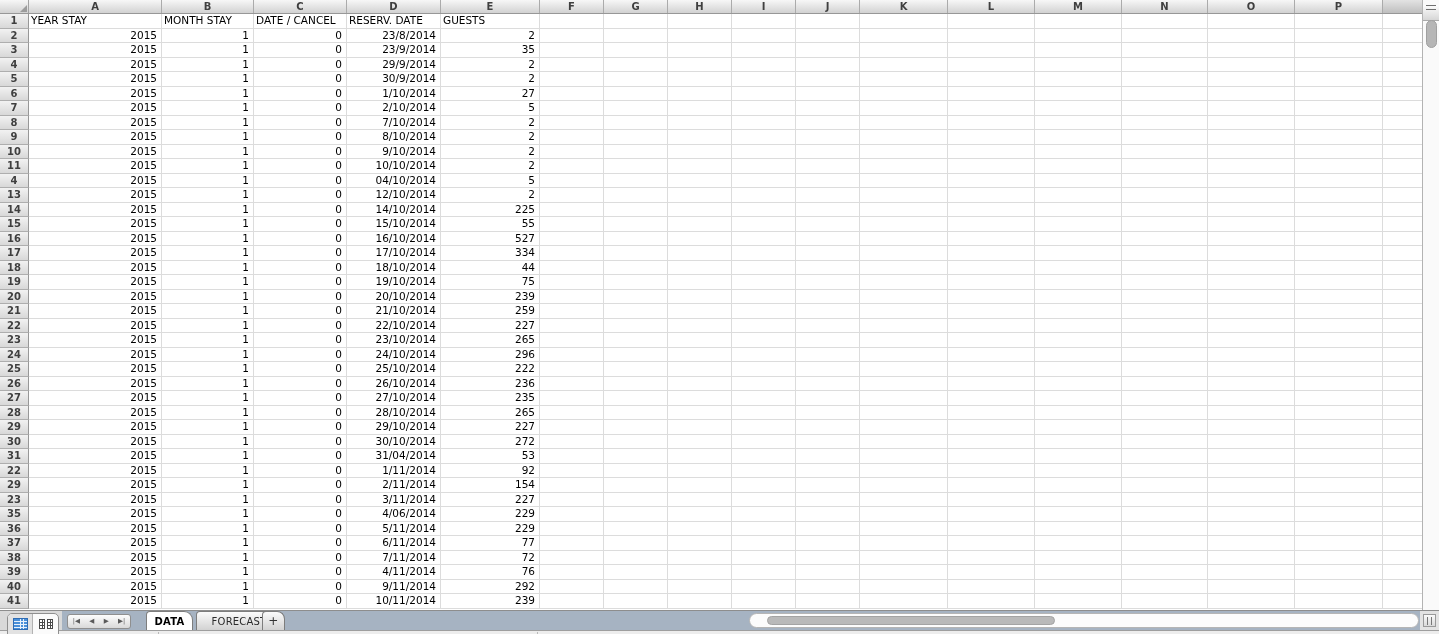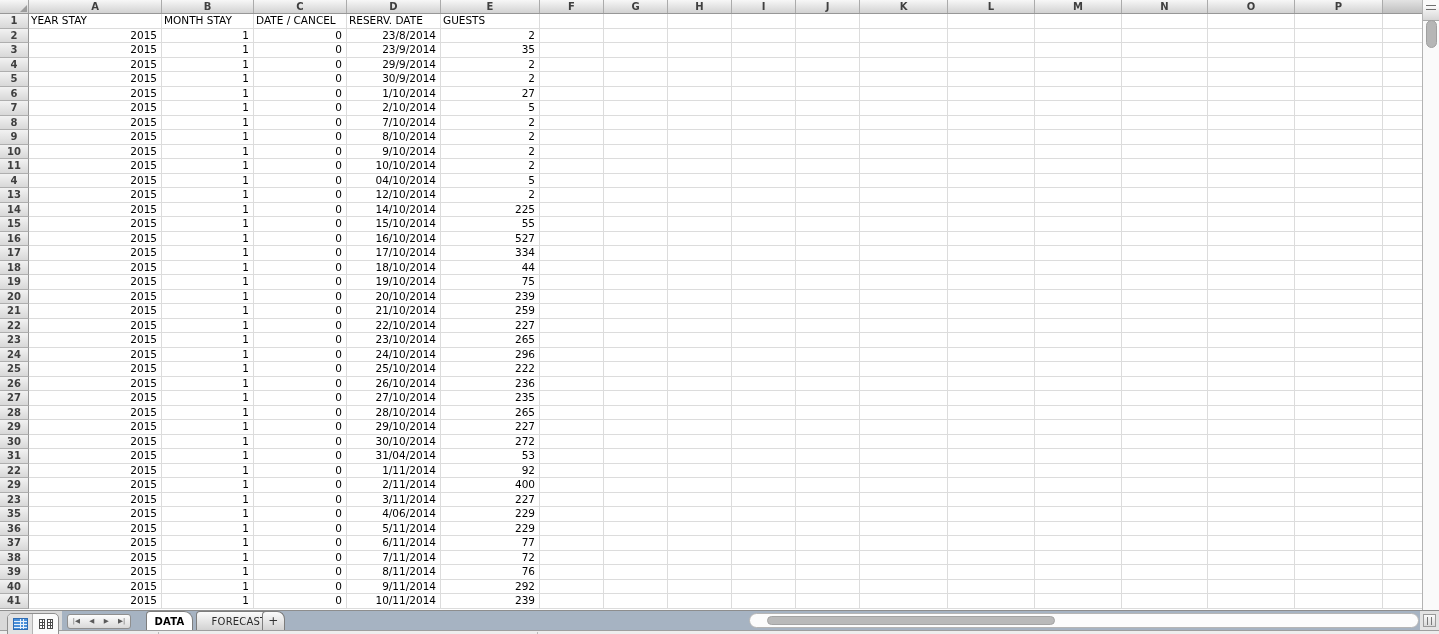--- a/index.html
+++ b/index.html
@@ -759,21 +759,21 @@
           <div class="cell" style="width: 87px; flex: 0 0 87px;"></div>
           <div class="cell" style="width: 88px; flex: 0 0 88px;"></div>
           <div class="cell" style="width: 40px; flex: 0 0 40px;"></div>
         </div>
         <div class="row">
           <div class="rowh">29</div>
           <div class="cell num" style="width: 133px; flex: 0 0 133px;">2015</div>
           <div class="cell num" style="width: 92px; flex: 0 0 92px;">1</div>
           <div class="cell num" style="width: 93px; flex: 0 0 93px;">0</div>
           <div class="cell num" style="width: 94px; flex: 0 0 94px;">2/11/2014</div>
-          <div class="cell num" style="width: 99px; flex: 0 0 99px;">400</div>
+          <div class="cell num" style="width: 99px; flex: 0 0 99px;">154</div>
           <div class="cell" style="width: 64px; flex: 0 0 64px;"></div>
           <div class="cell" style="width: 64px; flex: 0 0 64px;"></div>
           <div class="cell" style="width: 64px; flex: 0 0 64px;"></div>
           <div class="cell" style="width: 64px; flex: 0 0 64px;"></div>
           <div class="cell" style="width: 64px; flex: 0 0 64px;"></div>
           <div class="cell" style="width: 88px; flex: 0 0 88px;"></div>
           <div class="cell" style="width: 87px; flex: 0 0 87px;"></div>
           <div class="cell" style="width: 87px; flex: 0 0 87px;"></div>
           <div class="cell" style="width: 86px; flex: 0 0 86px;"></div>
           <div class="cell" style="width: 87px; flex: 0 0 87px;"></div>
@@ -878,21 +878,21 @@
           <div class="cell" style="width: 86px; flex: 0 0 86px;"></div>
           <div class="cell" style="width: 87px; flex: 0 0 87px;"></div>
           <div class="cell" style="width: 88px; flex: 0 0 88px;"></div>
           <div class="cell" style="width: 40px; flex: 0 0 40px;"></div>
         </div>
         <div class="row">
           <div class="rowh">39</div>
           <div class="cell num" style="width: 133px; flex: 0 0 133px;">2015</div>
           <div class="cell num" style="width: 92px; flex: 0 0 92px;">1</div>
           <div class="cell num" style="width: 93px; flex: 0 0 93px;">0</div>
-          <div class="cell num" style="width: 94px; flex: 0 0 94px;">8/11/2014</div>
+          <div class="cell num" style="width: 94px; flex: 0 0 94px;">4/11/2014</div>
           <div class="cell num" style="width: 99px; flex: 0 0 99px;">76</div>
           <div class="cell" style="width: 64px; flex: 0 0 64px;"></div>
           <div class="cell" style="width: 64px; flex: 0 0 64px;"></div>
           <div class="cell" style="width: 64px; flex: 0 0 64px;"></div>
           <div class="cell" style="width: 64px; flex: 0 0 64px;"></div>
           <div class="cell" style="width: 64px; flex: 0 0 64px;"></div>
           <div class="cell" style="width: 88px; flex: 0 0 88px;"></div>
           <div class="cell" style="width: 87px; flex: 0 0 87px;"></div>
           <div class="cell" style="width: 87px; flex: 0 0 87px;"></div>
           <div class="cell" style="width: 86px; flex: 0 0 86px;"></div>

